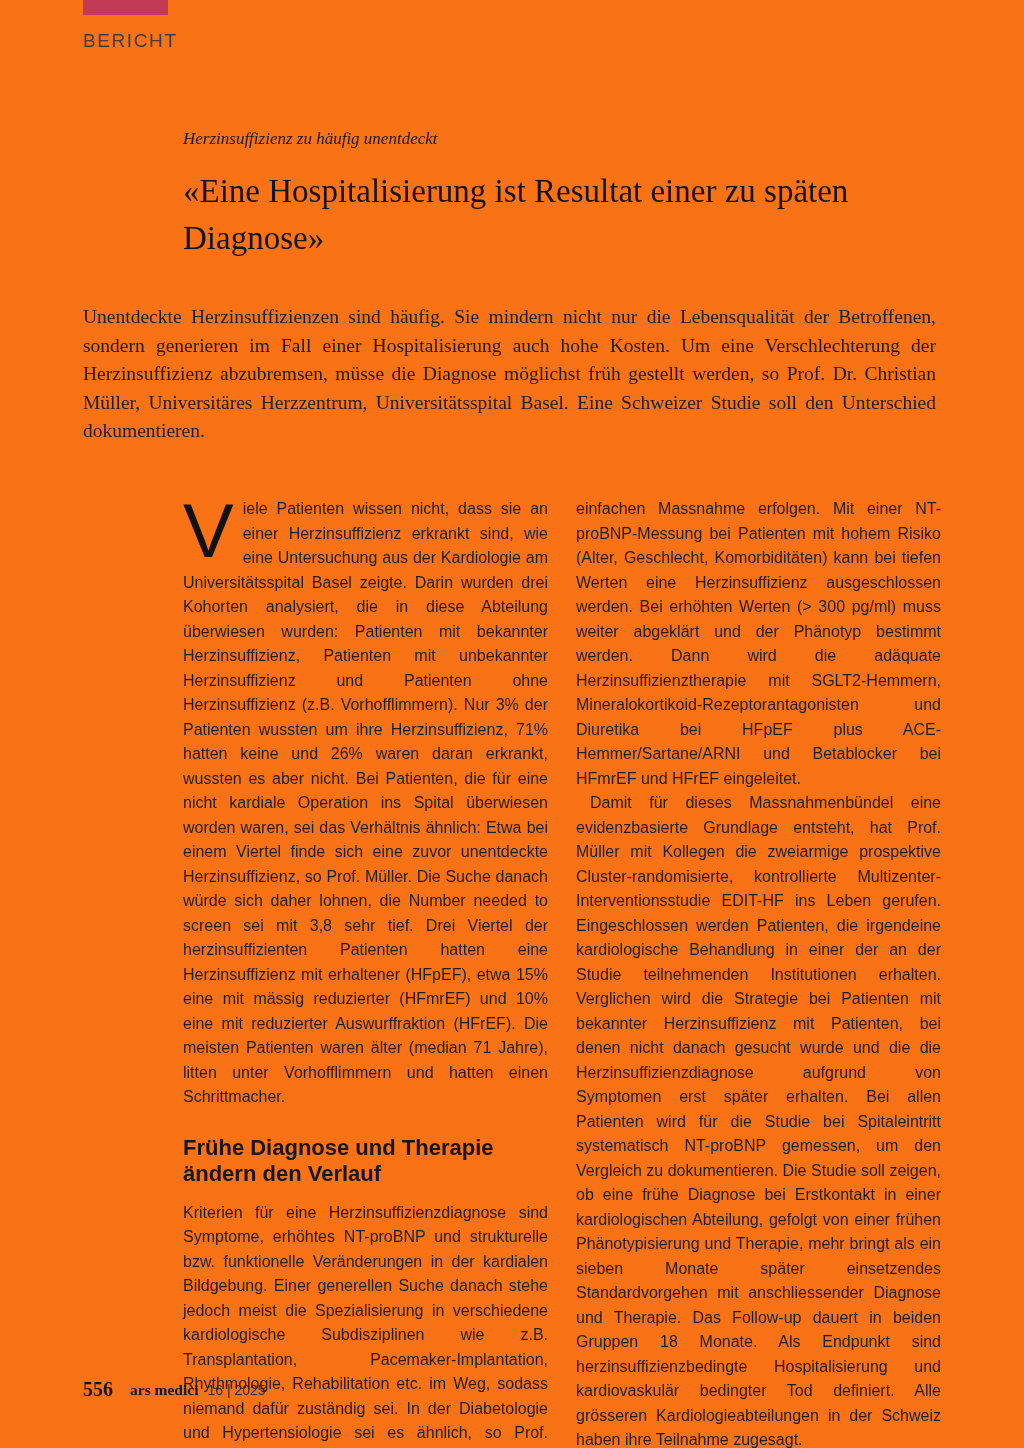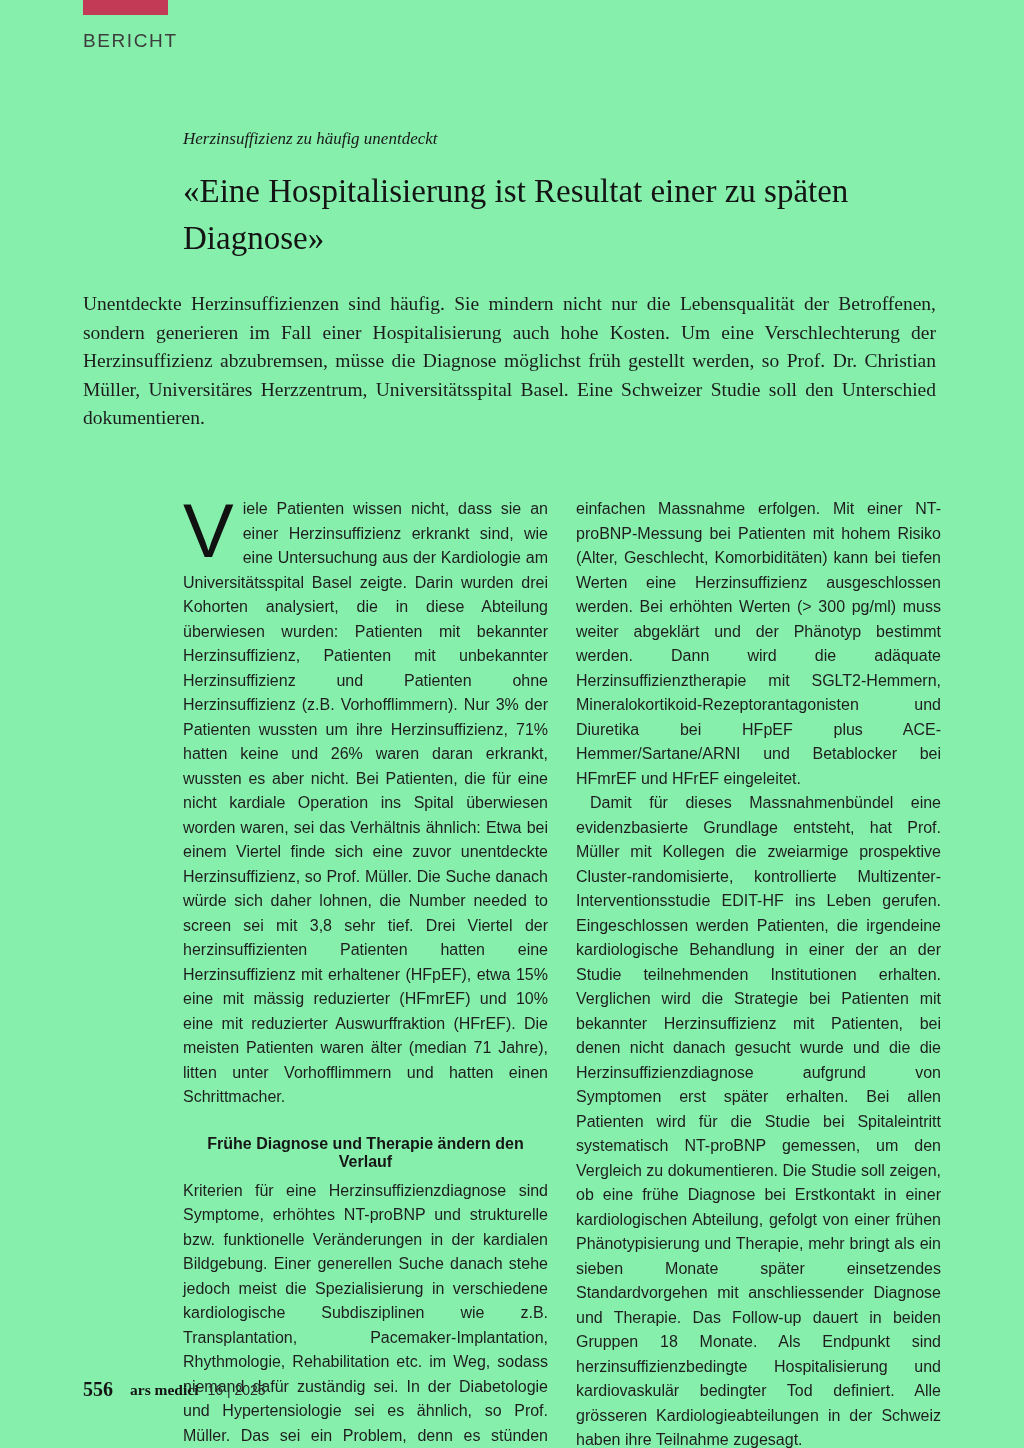--- a/index.html
+++ b/index.html
@@ -2,21 +2,21 @@
 <html lang="de" style="--accent: #c23a55;"><head>
 <meta charset="utf-8">
 <style>
   :root { --accent: #c23a55; --ink: #1f1f1f; }
   * { margin: 0; padding: 0; box-sizing: border-box; }
   html, body { background: #ffffff; }
   .page {
     position: relative;
     width: 1024px;
     height: 1448px;
-    background: #86efac;
+    background: #f97316;
     margin: 0 auto;
     overflow: hidden;
     font-family: "Liberation Sans", sans-serif;
     color: var(--ink);
   }
   .accent-bar {
     position: absolute;
     left: 83px; top: 0;
     width: 85px; height: 15px;
     background: var(--accent);
@@ -41,21 +41,21 @@
     left: 183px; top: 168px;
     width: 715px;
     font-family: Liberation Serif, serif;
     font-weight: 400;
     font-size: 33px;
     line-height: 47px;
     color: #141414;
   }
   .lede {
     position: absolute;
-    left: 83px; top: 290px;
+    left: 83px; top: 303px;
     width: 853px;
     font-family: "Liberation Serif", serif;
     font-size: 19.5px;
     line-height: 28.5px;
     text-align: justify;
     color: #1c1c1c;
   }
   .columns {
     position: absolute;
     left: 183px; top: 497px;
@@ -72,25 +72,25 @@
   }
   .dropcap {
     float: left;
     font-size: 76px;
     line-height: 60px;
     padding: 4px 9px 0 0;
     color: #111;
   }
   .subhead {
     font-weight: 700;
-    font-size: 16px;
+    font-size: 22px;
     margin-top: 25px;
-    margin-bottom: 8px;
+    margin-bottom: 14px;
     color: #161616;
-    text-align: center;
+    text-align: left;
   }
   .indent { text-indent: 14px; }
   .footer {
     position: absolute;
     left: 83px; top: 1378px;
     display: flex;
     align-items: center;
   }
   .footer .pageno {
     font-family: "Liberation Serif", serif;

